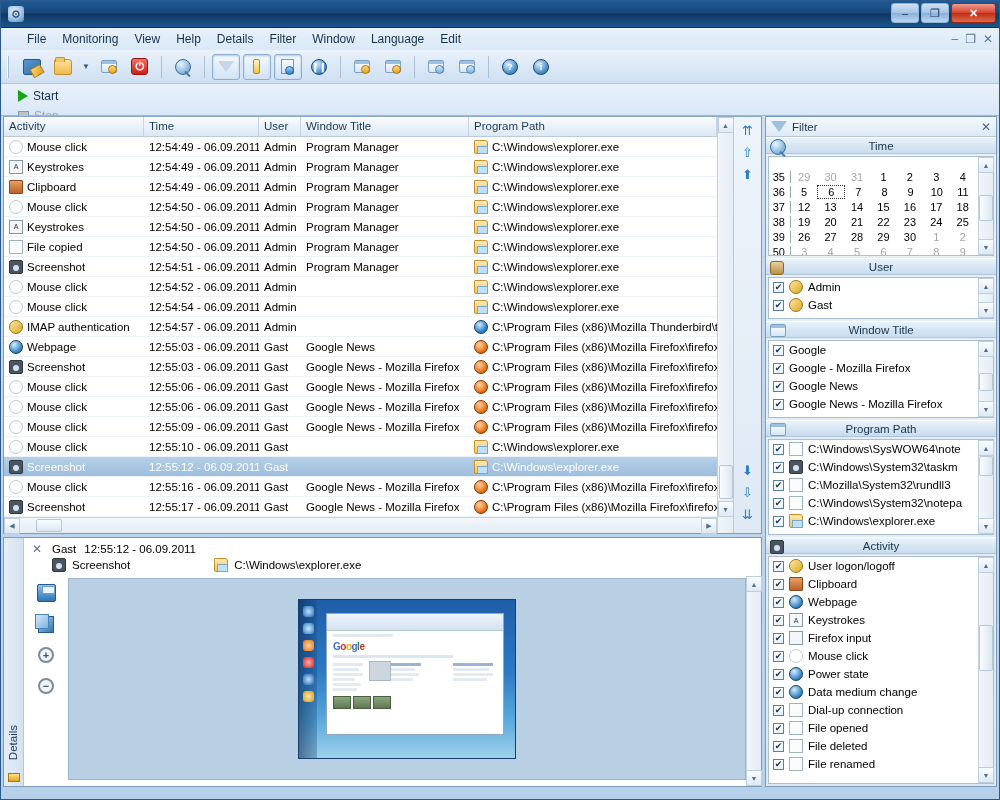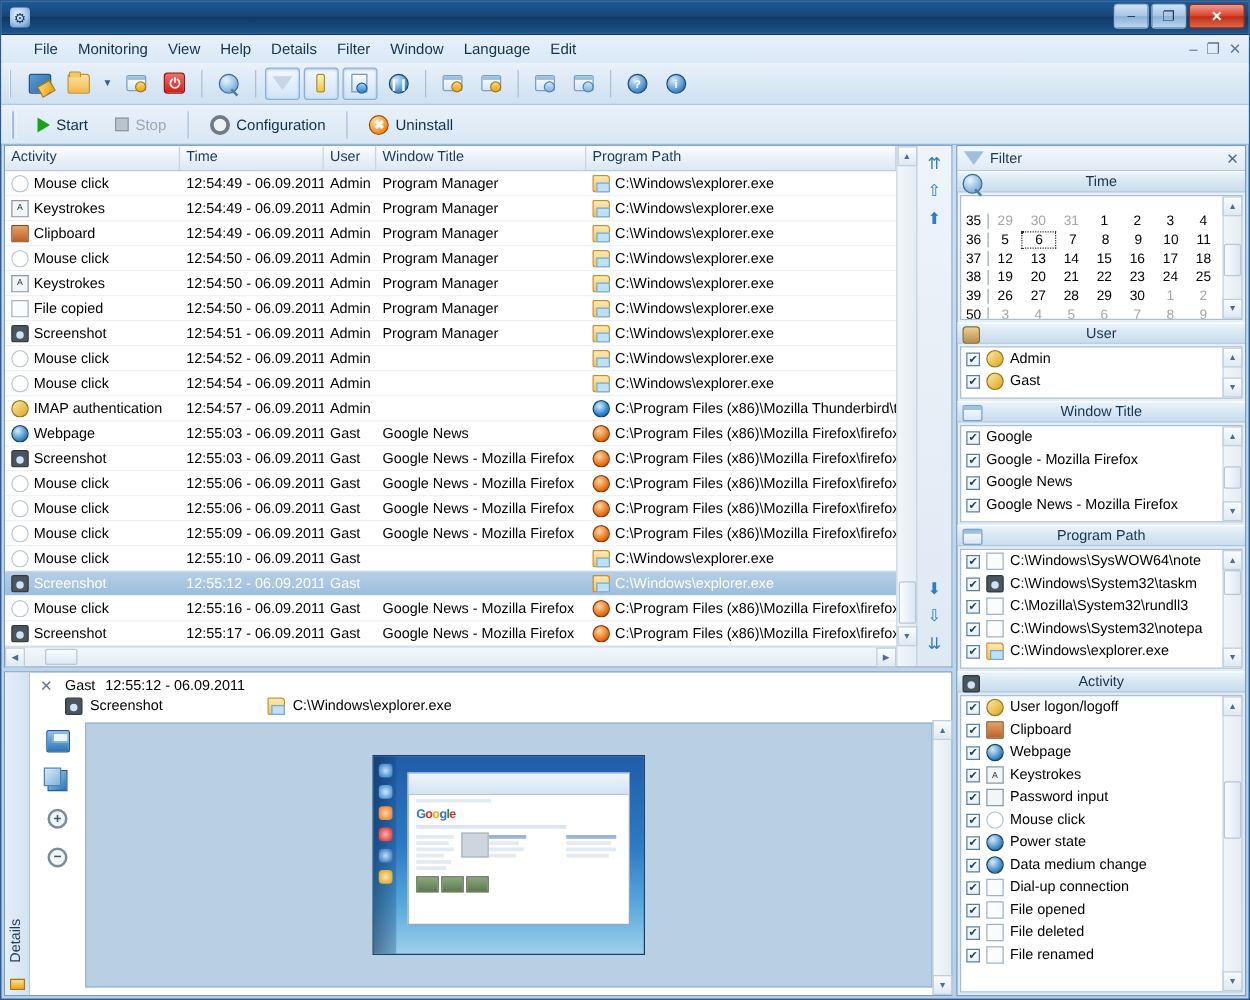--- a/index.html
+++ b/index.html
@@ -60,24 +60,25 @@
   .menubar .mi { padding:2px 8px; font-size:12px; color:#15314d; white-space:nowrap; }
   .mdi-btns { position:absolute; right:6px; display:flex; gap:7px; color:#5b7491; font-size:12px; top:4px;}
   
   .toolbar {
     height:34px; display:flex; align-items:center; gap:3px;
     padding:0 6px;
     background:linear-gradient(180deg,#eaf2fb 0%,#dbe8f6 50%,#cfe0f2 100%);
     border-bottom:1px solid #b3c8de;
   }
   .toolbar2 {
-    height:32px; display:flex; align-items:center; gap:4px;
+    height:32px; display:flex; align-items:flex-start; gap:4px;
     padding:0 8px;
     background:linear-gradient(180deg,#e9f1fa 0%,#d9e7f6 100%);
     border-bottom:1px solid #9db7d1;
+    flex-direction:column;
   }
   .grip { width:4px;height:22px;margin-right:4px;
     background:repeating-linear-gradient(90deg,#ffffff 0 1px,#a8bdd4 1px 2px,transparent 2px 4px);}
   .tbtn {
     width:28px;height:26px;border-radius:3px;border:1px solid transparent;
     display:flex;align-items:center;justify-content:center;
     position:relative;
   }
   .tbtn.pressed { border:1px solid #8ab0d4; background:linear-gradient(180deg,#f4f9ff,#d2e3f5);
     box-shadow:inset 0 1px 2px rgba(100,140,180,.45); }
@@ -115,21 +116,21 @@
   .ic-badge { position:absolute;right:-1px;bottom:-2px;width:9px;height:9px;border-radius:50%;
     background:linear-gradient(180deg,#ffd978,#e8a31c);border:1px solid #a9760d;}
   .ic-play { width:0;height:0;border-top:6px solid transparent;border-bottom:6px solid transparent;border-left:10px solid #19a319;}
   .ic-stop { width:11px;height:11px;background:#b9c4cd;border:1px solid #8d99a3;}
   .ic-gear { width:16px;height:16px;border-radius:50%;border:3px solid #6f7b85;background:#eef2f6;}
   .ic-uninst { width:16px;height:16px;border-radius:50%;
     background:radial-gradient(circle at 35% 30%,#ffe0a8,#ef8b1c 70%,#c4620a);
     border:1px solid #9c4f08;color:#fff;font-size:10px;font-weight:bold;
     display:flex;align-items:center;justify-content:center;}
   
-  .body-area { flex:1; display:flex; min-height:0; padding:0 2px 2px 2px;}
+  .body-area { flex:1; display:flex; min-height:0; padding:0 2px 12px 2px;}
   .left-col { flex:1; display:flex; flex-direction:column; min-width:0;}
   
   .grid-wrap { flex:0 0 415px; display:flex; background:#fff; border:1px solid #7a9cbd;
      border-top:1px solid #8aa9c7; position:relative; }
   .gridbox { flex:1; display:flex; flex-direction:column; min-width:0;}
   .ghead { display:flex; height:20px;
     background:linear-gradient(180deg,#fbfdff 0%,#eaf1f8 50%,#dde8f3 100%);
     border-bottom:1px solid #b9cbdd; font-size:11.5px; color:#1b3a59;}
   .ghead > div { padding:3px 5px; border-right:1px solid #c6d5e3; white-space:nowrap; overflow:hidden;}
   .gbody { flex:1; overflow:hidden; position:relative;}
@@ -943,21 +944,21 @@
               <span>Webpage</span>
             </div>
             <div class="fp-item">
               <span class="cb">✔</span>
               <span class="mini keys">A</span>
               <span>Keystrokes</span>
             </div>
             <div class="fp-item">
               <span class="cb">✔</span>
               <span class="mini keys"></span>
-              <span>Password input</span>
+              <span>Firefox input</span>
             </div>
             <div class="fp-item">
               <span class="cb">✔</span>
               <span class="mini mouse"></span>
               <span>Mouse click</span>
             </div>
             <div class="fp-item">
               <span class="cb">✔</span>
               <span class="mini web"></span>
               <span>Power state</span>

